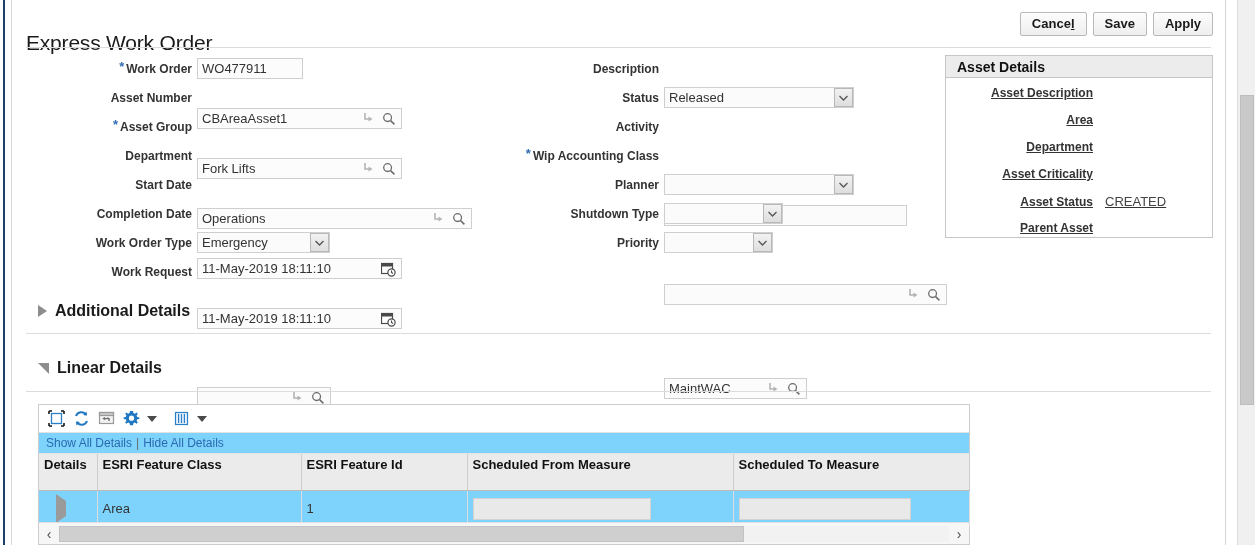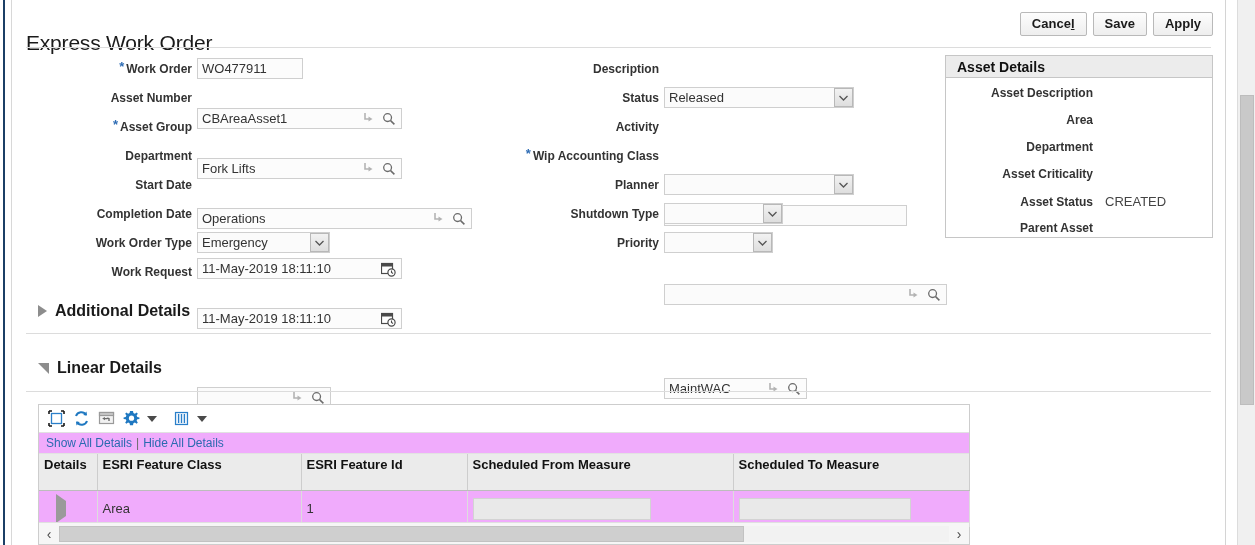--- a/index.html
+++ b/index.html
@@ -186,20 +186,21 @@
     background-size: 4px 4px;
     border-bottom: 1px solid #c6c6c6;
     display: flex; align-items: center;
     padding-left: 11px;
     font-size: 14px; font-weight: bold; color: #111111;
   }
   .asset-row {
     position: absolute;
     display: flex; align-items: flex-end;
     font-size: 12px;
+    text-decoration: underline;
   }
   .asset-row .al {
     font-weight: bold; color: #333333; text-align: right;
     width: 147px;
   }
   .asset-row .av {
     color: #444444; font-size: 13px; margin-left: 12px;
   }
 
   
@@ -224,21 +225,21 @@
   .sec-rule {
     position: absolute; left: 14px; width: 1185px; height: 1px;
     background: #dcdcdc;
   }
 
   
   .ld-box {
     position: absolute; left: 26px; top: 404px;
     width: 932px; height: 141px;
     border: 1px solid #cdcdcd;
-    background: #f0abfc;
+    background: #7dd3fc;
   }
   .ld-toolbar {
     height: 28px;
     border-bottom: 1px solid #e2e2e2;
     display: flex; align-items: center;
     padding-left: 7px; gap: 5px;
     background: #ffffff;
   }
   .tb-icon {
     width: 20px; height: 20px;

